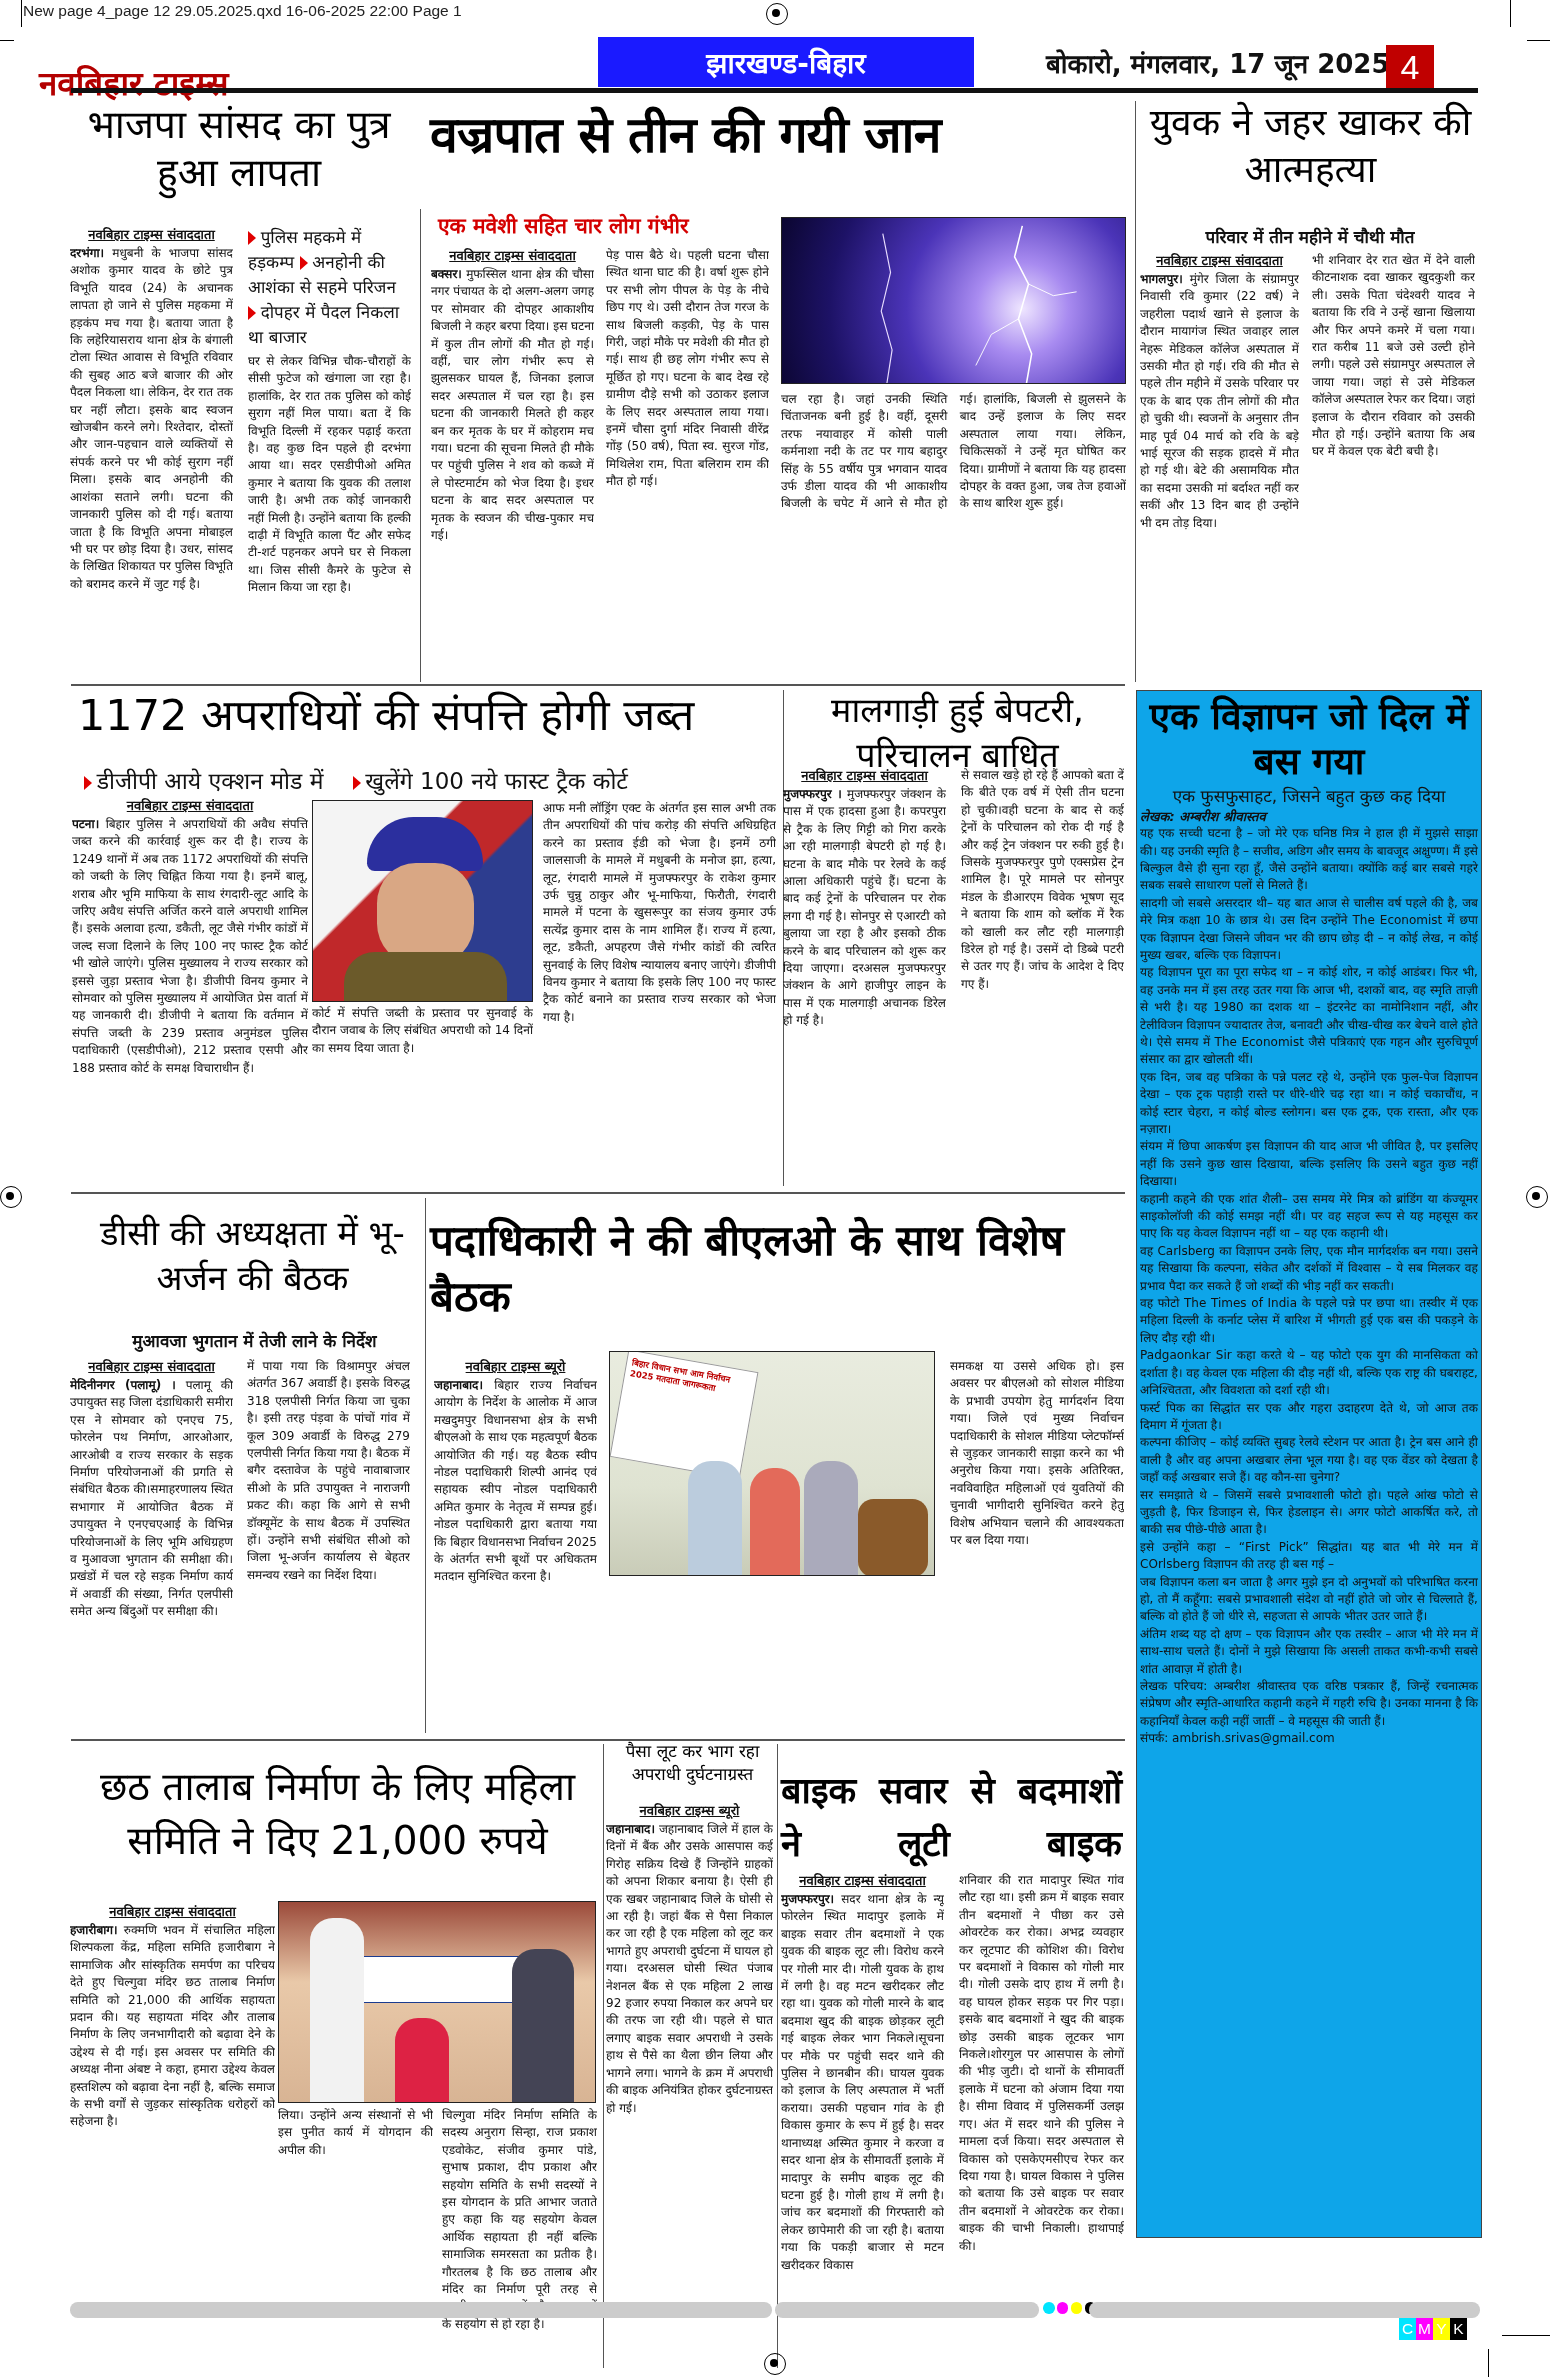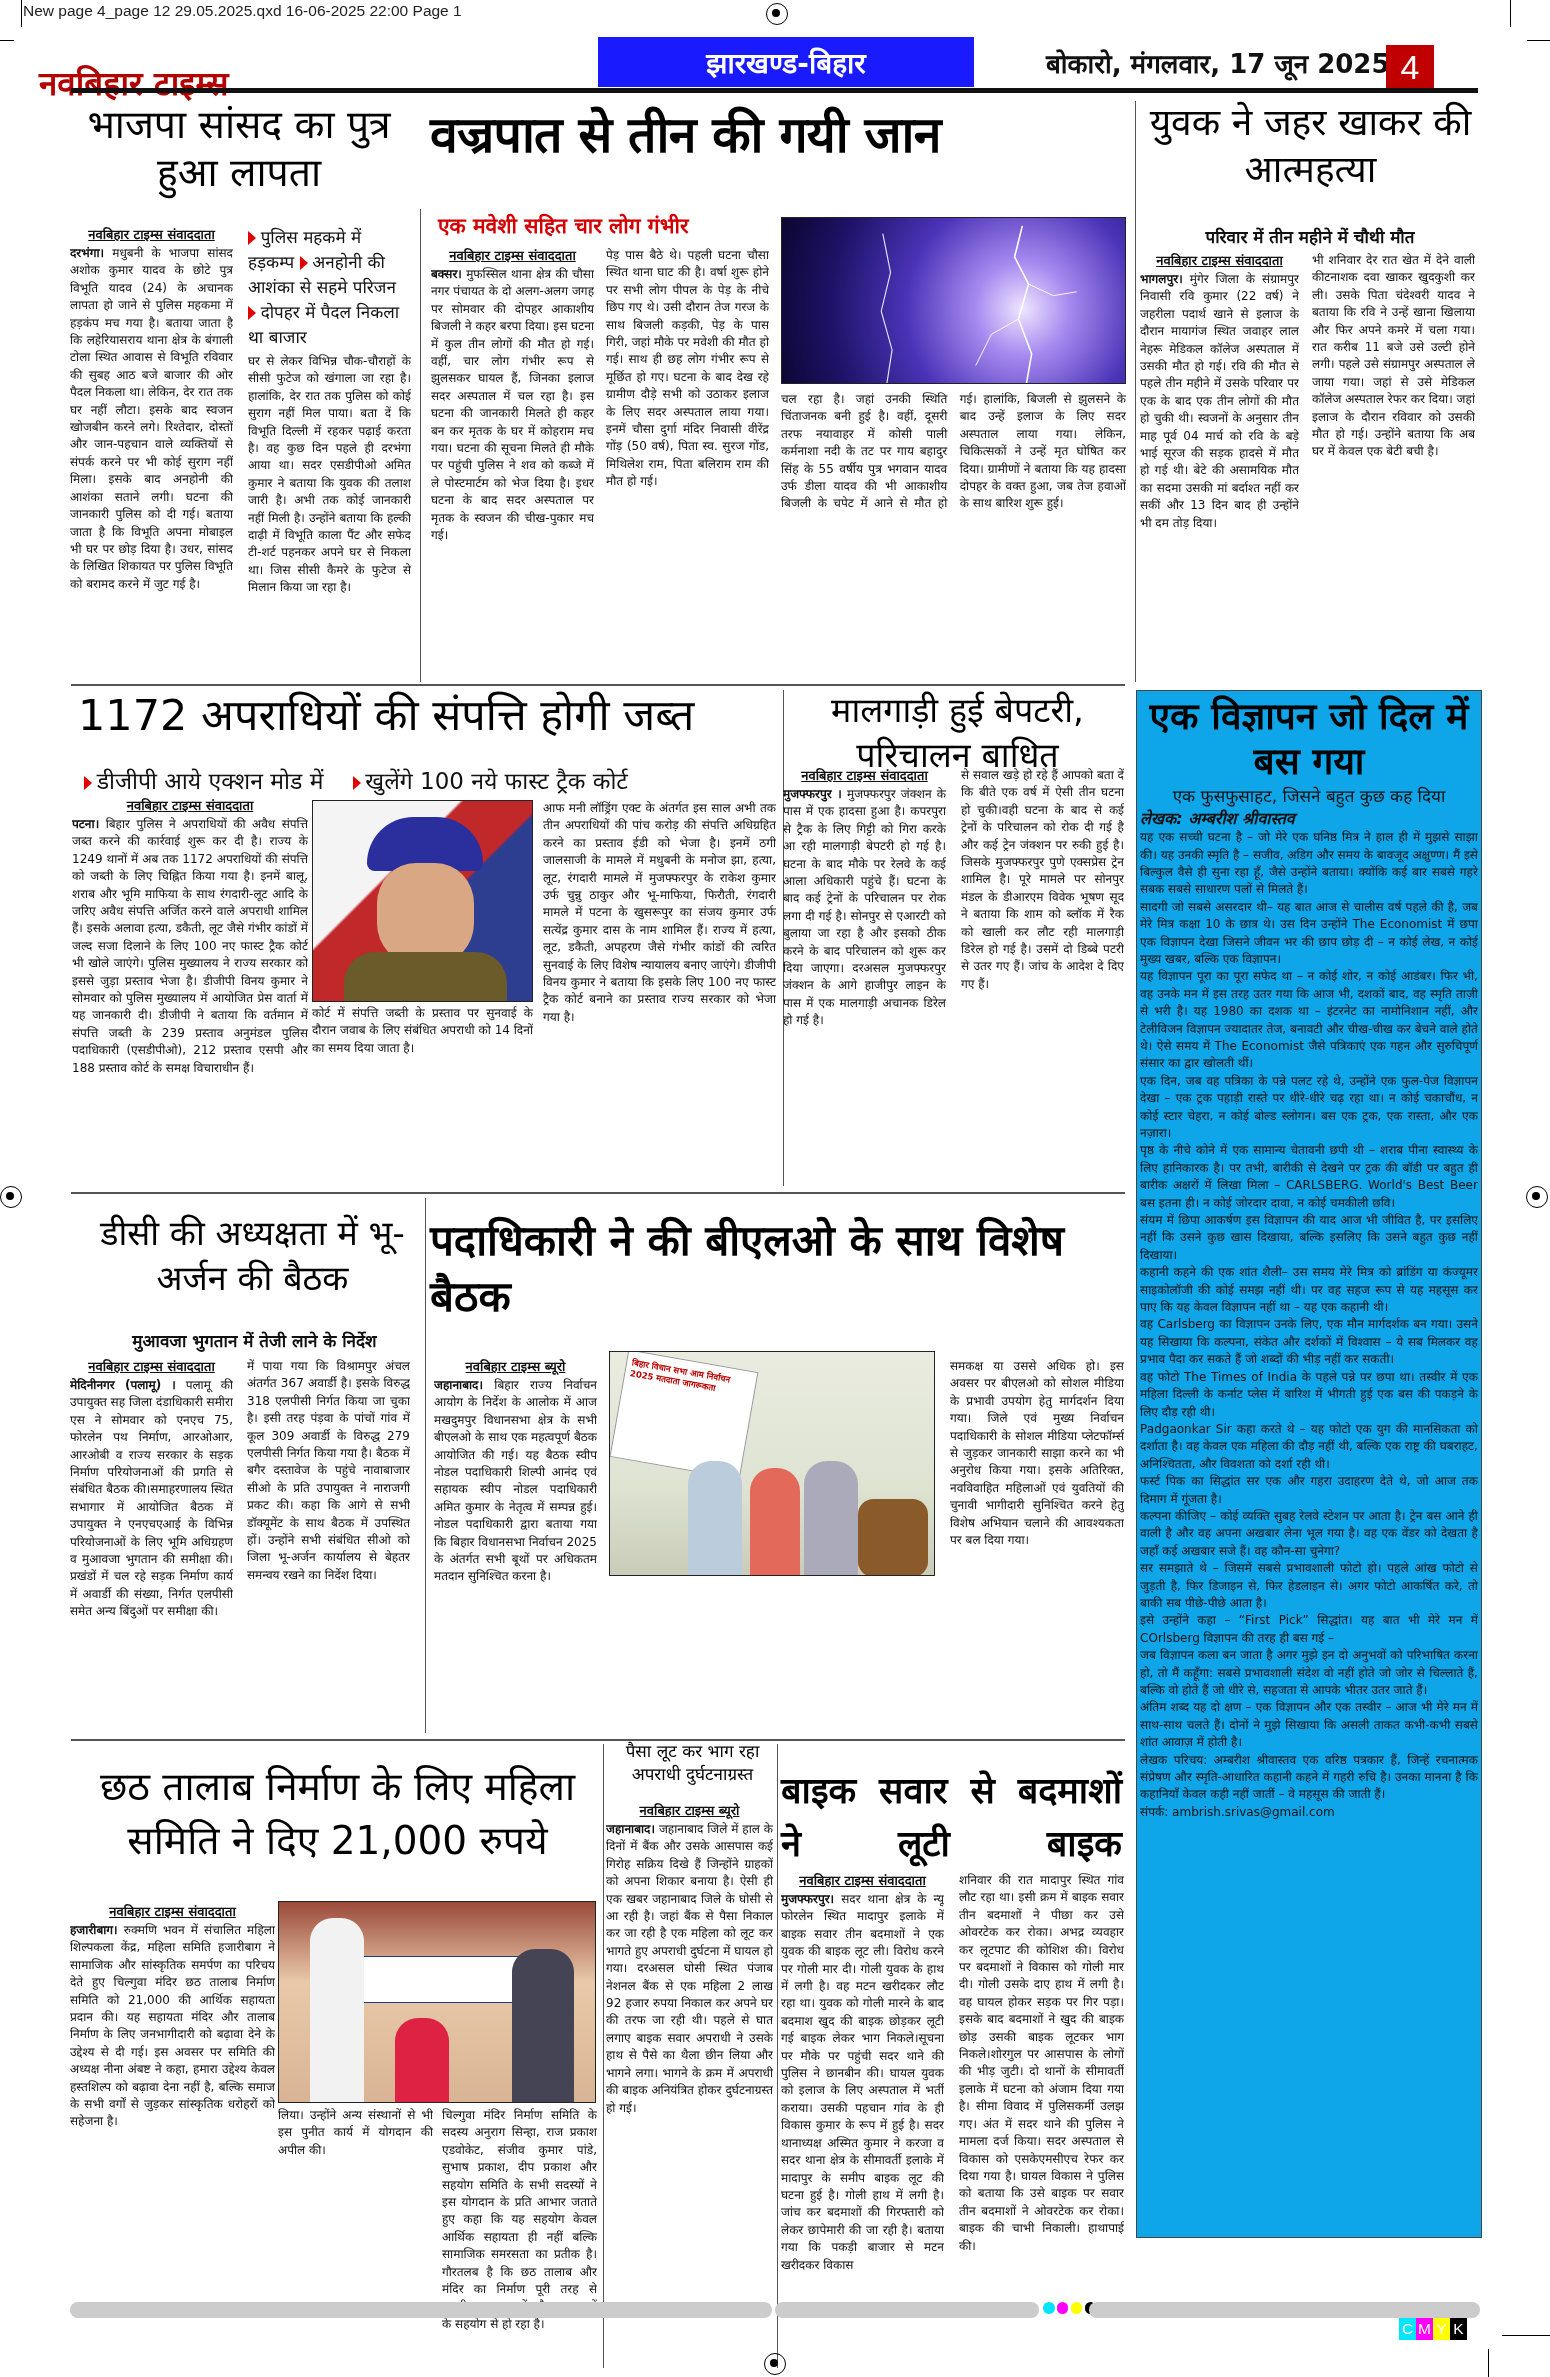--- a/index.html
+++ b/index.html
@@ -129,27 +129,26 @@
     <span class="byline">नवबिहार टाइम्स संवाददाता</span>
     <b>मुजफ्फरपुर ।</b>
     <span>मुजफ्फरपुर जंक्शन के पास में एक हादसा हुआ है। कपरपुरा से ट्रैक के लिए गिट्टी को गिरा करके आ रही मालगाड़ी बेपटरी हो गई है। घटना के बाद मौके पर रेलवे के कई आला अधिकारी पहुंचे हैं। घटना के बाद कई ट्रेनों के परिचालन पर रोक लगा दी गई है। सोनपुर से एआरटी को बुलाया जा रहा है और इसको ठीक करने के बाद परिचालन को शुरू कर दिया जाएगा। दरअसल मुजफ्फरपुर जंक्शन के आगे हाजीपुर लाइन के पास में एक मालगाड़ी अचानक डिरेल हो गई है।</span>
   </div>
   <div class="abs col" style="left:961px;top:767px;width:163px;height:419px">से सवाल खड़े हो रहे हैं आपको बता दें कि बीते एक वर्ष में ऐसी तीन घटना हो चुकी।वही घटना के बाद से कई ट्रेनों के परिचालन को रोक दी गई है और कई ट्रेन जंक्शन पर रुकी हुई है।जिसके मुजफ्फरपुर पुणे एक्सप्रेस ट्रेन शामिल है। पूरे मामले पर सोनपुर मंडल के डीआरएम विवेक भूषण सूद ने बताया कि शाम को ब्लॉक में रैक को खाली कर लौट रही मालगाड़ी डिरेल हो गई है। उसमें दो डिब्बे पटरी से उतर गए हैं। जांच के आदेश दे दिए गए हैं।</div>
 </section>
 
 <section class="abs opinion" style="left:1136px;top:690px;width:346px;height:1548px">
   <div class="hl" style="font-size:37px;text-align:center;line-height:45px;padding-top:3.1px">एक विज्ञापन जो दिल में बस गया</div>
   <div style="font-size:17px;text-align:center;font-family:'DejaVu Sans',sans-serif">एक फुसफुसाहट, जिसने बहुत कुछ कह दिया</div>
-  <div style="font-size:16px;font-style:italic;font-weight:bold;padding-left:3.1px;font-family:'DejaVu Sans',sans-serif">लेखक: अम्बरीश श्रीवास्तव</div>
+  <div style="font-size:13px;font-style:italic;font-weight:bold;padding-left:3.1px;font-family:'DejaVu Sans',sans-serif">लेखक: अम्बरीश श्रीवास्तव</div>
   <div class="col" style="padding:0 3.1px;height:1380px;font-size:12px;line-height:17.4px">
     <p>यह एक सच्ची घटना है – जो मेरे एक घनिष्ठ मित्र ने हाल ही में मुझसे साझा की। यह उनकी स्मृति है – सजीव, अडिग और समय के बावजूद अक्षुण्ण। मैं इसे बिल्कुल वैसे ही सुना रहा हूँ, जैसे उन्होंने बताया। क्योंकि कई बार सबसे गहरे सबक सबसे साधारण पलों से मिलते हैं।</p>
     <p>सादगी जो सबसे असरदार थी– यह बात आज से चालीस वर्ष पहले की है, जब मेरे मित्र कक्षा 10 के छात्र थे। उस दिन उन्होंने The Economist में छपा एक विज्ञापन देखा जिसने जीवन भर की छाप छोड़ दी – न कोई लेख, न कोई मुख्य खबर, बल्कि एक विज्ञापन।</p>
     <p>यह विज्ञापन पूरा का पूरा सफेद था – न कोई शोर, न कोई आडंबर। फिर भी, वह उनके मन में इस तरह उतर गया कि आज भी, दशकों बाद, वह स्मृति ताज़ी से भरी है। यह 1980 का दशक था – इंटरनेट का नामोनिशान नहीं, और टेलीविजन विज्ञापन ज्यादातर तेज, बनावटी और चीख-चीख कर बेचने वाले होते थे। ऐसे समय में The Economist जैसे पत्रिकाएं एक गहन और सुरुचिपूर्ण संसार का द्वार खोलती थीं।</p>
     <p>एक दिन, जब वह पत्रिका के पन्ने पलट रहे थे, उन्होंने एक फुल-पेज विज्ञापन देखा – एक ट्रक पहाड़ी रास्ते पर धीरे-धीरे चढ़ रहा था। न कोई चकाचौंध, न कोई स्टार चेहरा, न कोई बोल्ड स्लोगन। बस एक ट्रक, एक रास्ता, और एक नज़ारा।</p>
-    <p>पृष्ठ के नीचे कोने में एक सामान्य चेतावनी छपी थी – शराब पीना स्वास्थ्य के लिए हानिकारक है। पर तभी, बारीकी से देखने पर ट्रक की बॉडी पर बहुत ही बारीक अक्षरों में लिखा मिला – CARLSBERG. World's Best Beer बस इतना ही। न कोई जोरदार दावा, न कोई चमकीली छवि।</p>
     <p>संयम में छिपा आकर्षण इस विज्ञापन की याद आज भी जीवित है, पर इसलिए नहीं कि उसने कुछ खास दिखाया, बल्कि इसलिए कि उसने बहुत कुछ नहीं दिखाया।</p>
     <p>कहानी कहने की एक शांत शैली– उस समय मेरे मित्र को ब्रांडिंग या कंज्यूमर साइकोलॉजी की कोई समझ नहीं थी। पर वह सहज रूप से यह महसूस कर पाए कि यह केवल विज्ञापन नहीं था – यह एक कहानी थी।</p>
     <p>वह Carlsberg का विज्ञापन उनके लिए, एक मौन मार्गदर्शक बन गया। उसने यह सिखाया कि कल्पना, संकेत और दर्शकों में विश्वास – ये सब मिलकर वह प्रभाव पैदा कर सकते हैं जो शब्दों की भीड़ नहीं कर सकती।</p>
     <p>वह फोटो The Times of India के पहले पन्ने पर छपा था। तस्वीर में एक महिला दिल्ली के कर्नाट प्लेस में बारिश में भीगती हुई एक बस की पकड़ने के लिए दौड़ रही थी।</p>
     <p>Padgaonkar Sir कहा करते थे – यह फोटो एक युग की मानसिकता को दर्शाता है। वह केवल एक महिला की दौड़ नहीं थी, बल्कि एक राष्ट्र की घबराहट, अनिश्चितता, और विवशता को दर्शा रही थी।</p>
     <p>फर्स्ट पिक का सिद्धांत सर एक और गहरा उदाहरण देते थे, जो आज तक दिमाग में गूंजता है।</p>
     <p>कल्पना कीजिए – कोई व्यक्ति सुबह रेलवे स्टेशन पर आता है। ट्रेन बस आने ही वाली है और वह अपना अखबार लेना भूल गया है। वह एक वेंडर को देखता है जहाँ कई अखबार सजे हैं। वह कौन-सा चुनेगा?</p>
     <p>सर समझाते थे – जिसमें सबसे प्रभावशाली फोटो हो। पहले आंख फोटो से जुड़ती है, फिर डिजाइन से, फिर हेडलाइन से। अगर फोटो आकर्षित करे, तो बाकी सब पीछे-पीछे आता है।</p>
     <p>इसे उन्होंने कहा – “First Pick” सिद्धांत। यह बात भी मेरे मन में COrlsberg विज्ञापन की तरह ही बस गई –</p>
     <p>जब विज्ञापन कला बन जाता है अगर मुझे इन दो अनुभवों को परिभाषित करना हो, तो मैं कहूँगा: सबसे प्रभावशाली संदेश वो नहीं होते जो जोर से चिल्लाते हैं, बल्कि वो होते हैं जो धीरे से, सहजता से आपके भीतर उतर जाते हैं।</p>

